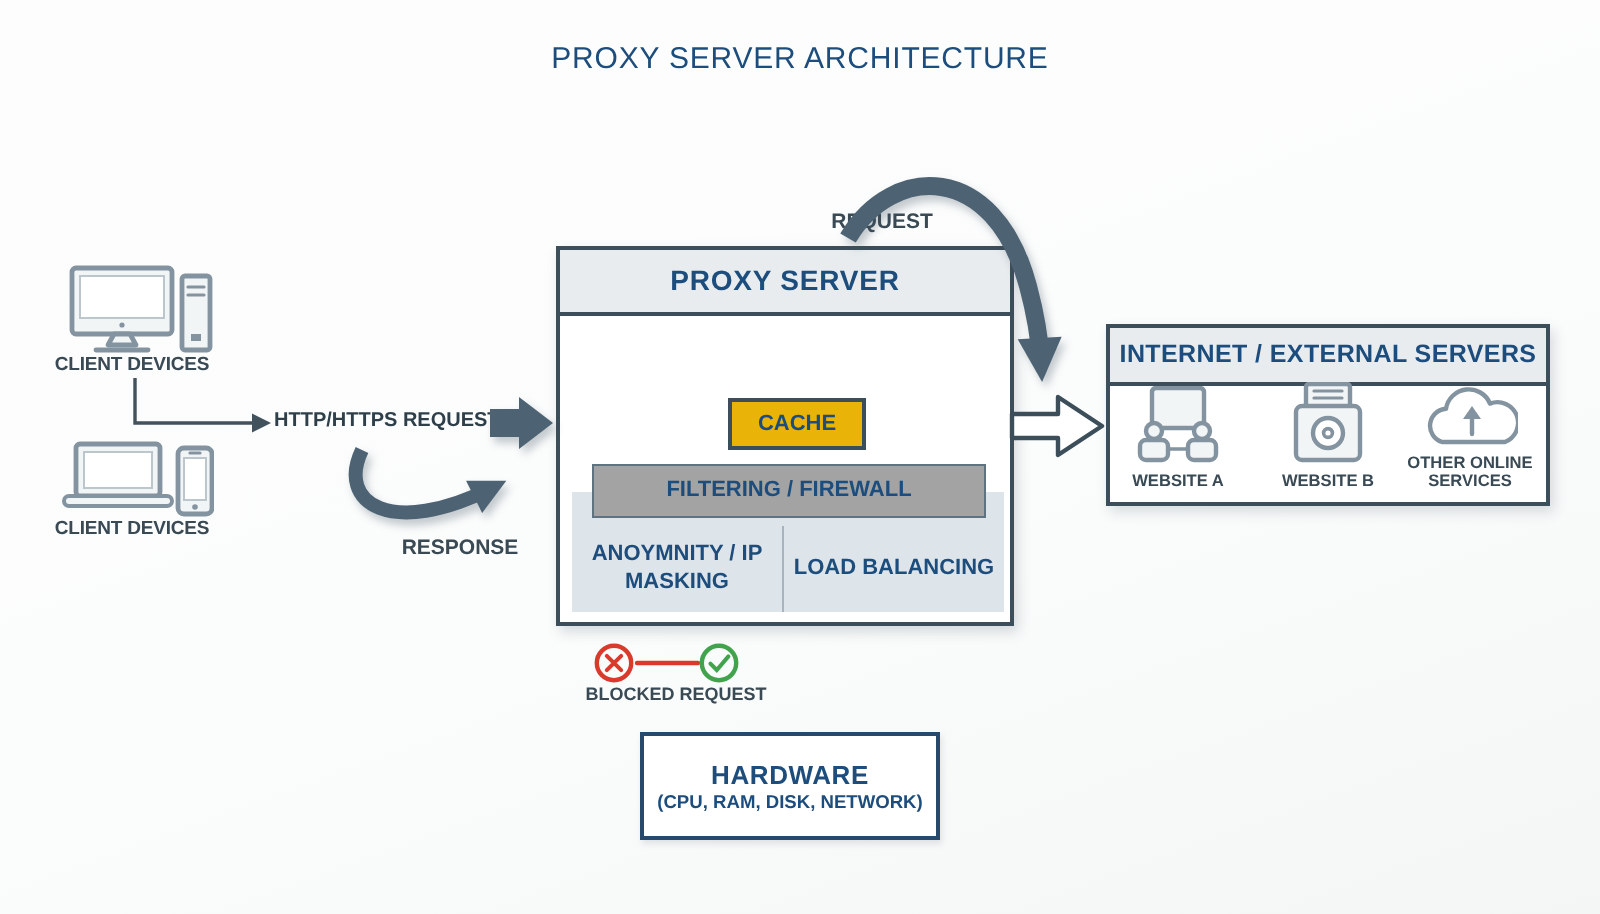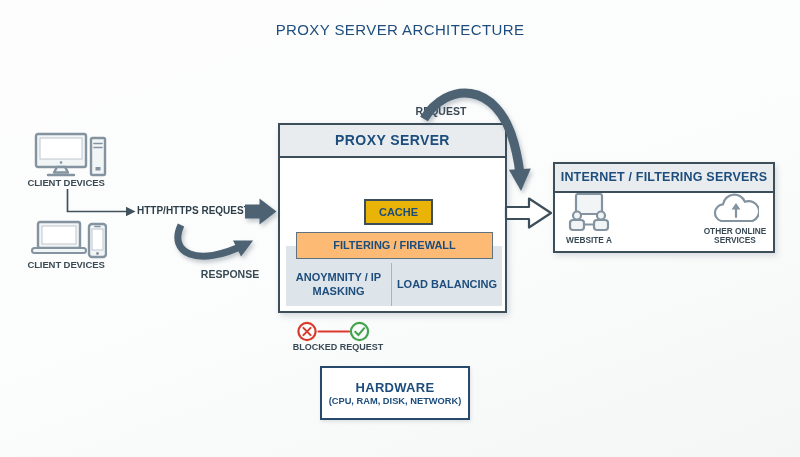--- a/index.html
+++ b/index.html
@@ -43,21 +43,21 @@
   .proxy-header{position:absolute;left:0;right:0;top:0;height:31px;line-height:31px;text-align:center;
     background:var(--header_fill);border-bottom:2.5px solid var(--border);
     font-size:14px;font-weight:bold;letter-spacing:.4px;color:var(--navy);}
   .panel{position:absolute;left:6px;top:121px;width:216px;height:60px;background:var(--panel_fill);
     display:flex;padding-top:17px;box-sizing:border-box;z-index:1;}
   .cell{display:flex;align-items:center;justify-content:center;text-align:center;
     font-size:11px;font-weight:bold;color:var(--navy);line-height:1.2;padding:0 4px;box-sizing:border-box;}
   .cell-left{width:106px;border-right:1px solid #a7b4bd;}
   .cell-right{flex:1;}
   .filtering{position:absolute;left:16px;top:107px;width:197px;height:27px;line-height:25px;text-align:center;
-    background:#fdba74;border:1.5px solid #5f7280;box-sizing:border-box;
+    background:#a3a3a3;border:1.5px solid #5f7280;box-sizing:border-box;
     font-size:11px;font-weight:bold;color:var(--navy);z-index:2;}
   .cache{position:absolute;left:84px;top:74px;width:69px;height:26px;line-height:23px;text-align:center;
     background:#eab308;border:2px solid var(--border);box-sizing:border-box;
     font-size:11px;font-weight:bold;color:var(--navy);z-index:3;}
   .inet-box{left:553px;top:162px;width:222px;height:91px;border:2.2px solid var(--border);
     box-shadow:2px 3px 6px rgba(84,100,112,.2);z-index:2;}
   .inet-header{position:absolute;left:0;right:0;top:0;height:27px;line-height:27px;text-align:center;
     background:var(--header_fill);border-bottom:2px solid var(--border);
     font-size:12.5px;font-weight:bold;letter-spacing:.2px;color:var(--navy);}
   .inet-body{position:absolute;left:0;right:0;top:27px;bottom:0;}
@@ -121,33 +121,43 @@
     <div class="proxy-header">PROXY SERVER</div>
     <div class="panel">
       <div class="cell cell-left">ANOYMNITY / IP MASKING</div>
       <div class="cell cell-right">LOAD BALANCING</div>
     </div>
     <div class="filtering">FILTERING / FIREWALL</div>
     <div class="cache">CACHE</div>
   </div>
 
   <div class="box inet-box">
-    <div class="inet-header">INTERNET / FILTERING SERVERS</div>
+    <div class="inet-header">INTERNET / EXTERNAL SERVERS</div>
     <div class="inet-body">
       <div class="site-col col-a">
         <svg width="44" height="40" viewBox="0 0 44 40">
           <rect class="wicon" x="9" y="1" width="26" height="20" rx="2"></rect>
           <path class="dev-thin" style="stroke-width:1.8" d="M17 31.5 H27"></path>
           <circle class="wicon w2" cx="10" cy="22.5" r="4"></circle>
           <rect class="wicon w2" x="3" y="27" width="14" height="10" rx="3"></rect>
           <circle class="wicon w2" cx="34" cy="22.5" r="4"></circle>
           <rect class="wicon w2" x="27" y="27" width="14" height="10" rx="3"></rect>
         </svg>
         <div class="site-label">WEBSITE A</div>
       </div>
+      <div class="site-col col-b">
+        <svg width="40" height="42" viewBox="0 0 40 42">
+          <rect class="wicon w2" x="9" y="1" width="22" height="12" rx="1.5"></rect>
+          <path class="dev-thin" d="M13 4.5 H27 M13 8 H27"></path>
+          <rect class="wicon" x="4" y="12" width="32" height="27" rx="3"></rect>
+          <circle class="wicon w2" style="fill:#fff" cx="20" cy="25.5" r="7.5"></circle>
+          <circle class="wicon" style="fill:none;stroke-width:1.8" cx="20" cy="25.5" r="2.2"></circle>
+        </svg>
+        <div class="site-label">WEBSITE B</div>
+      </div>
       <div class="site-col col-c">
         <svg width="48" height="34" viewBox="0 0 48 34">
           <path class="wicon" style="fill:#fff" d="M10 31 a8.5 8.5 0 0 1 2 -16.6 a11.5 11.5 0 0 1 22 -2.6 a9.5 9.5 0 0 1 7.5 19.2 Z"></path>
           <path class="dev-thin" style="stroke-width:2.2" d="M25 27 V16"></path>
           <path class="dev-dot" d="M20.5 19.5 L25 13 L29.5 19.5 Z"></path>
         </svg>
         <div class="site-label">OTHER ONLINE SERVICES</div>
       </div>
     </div>
   </div>

